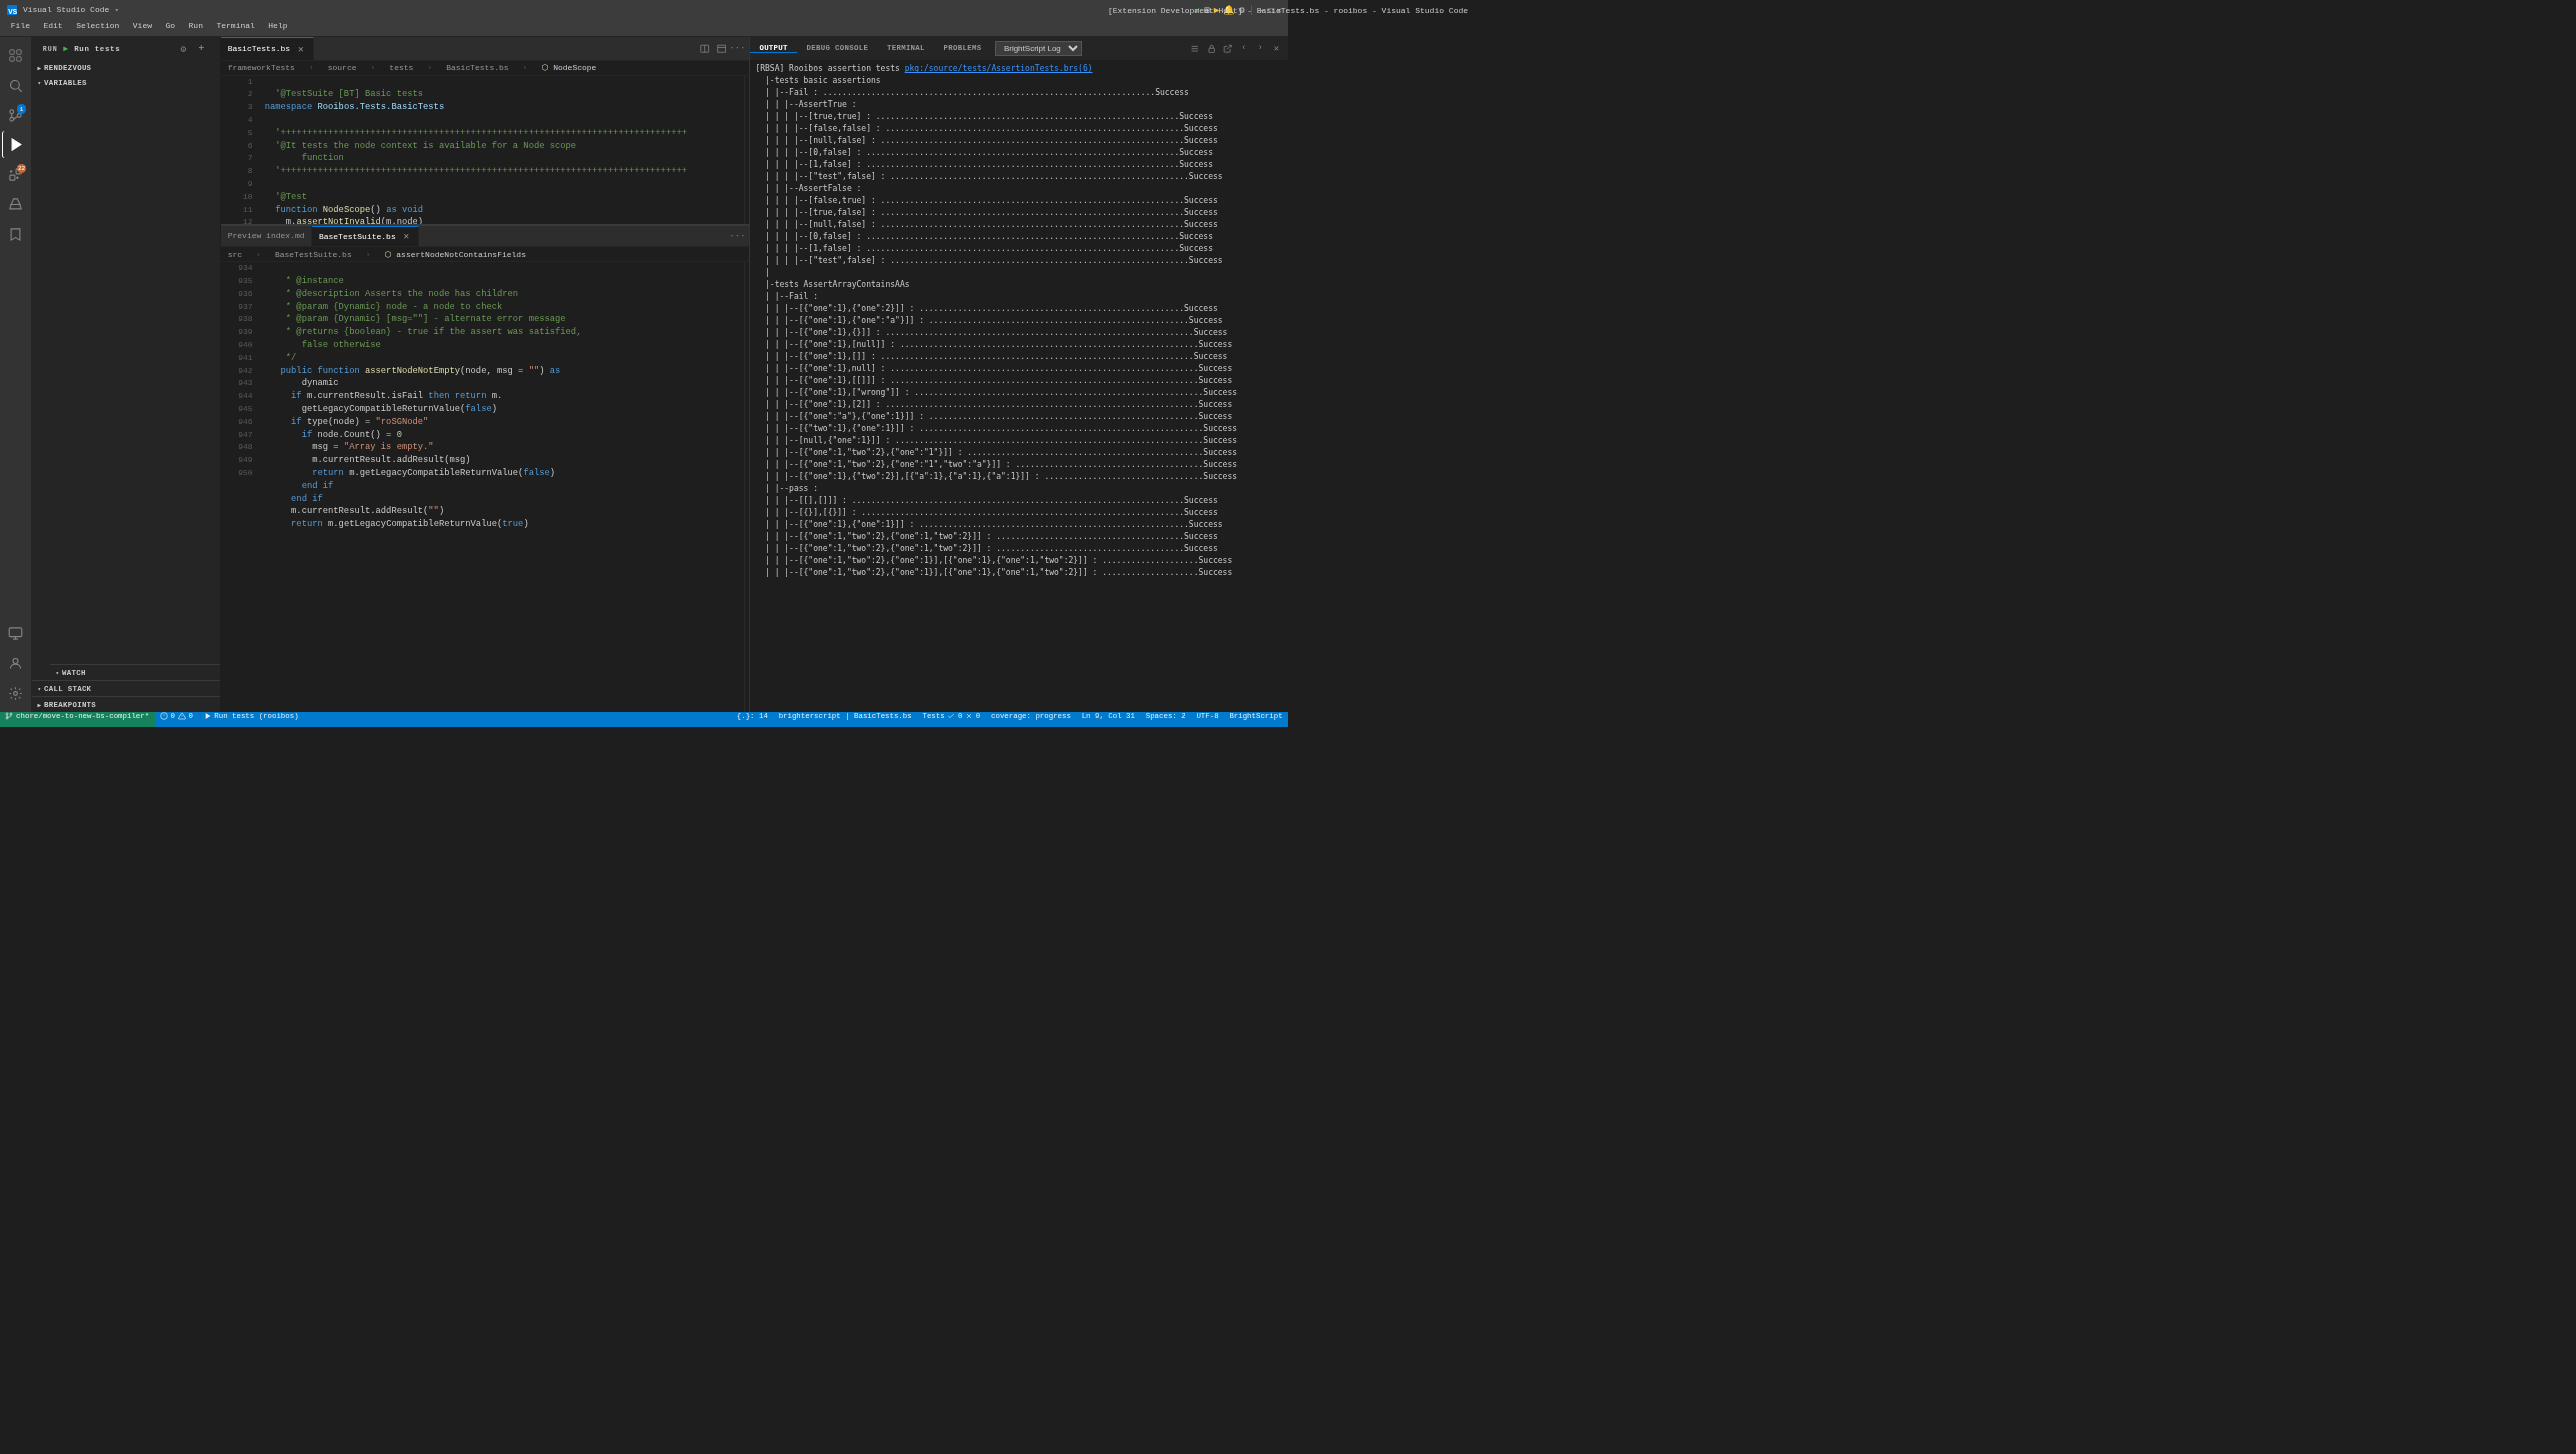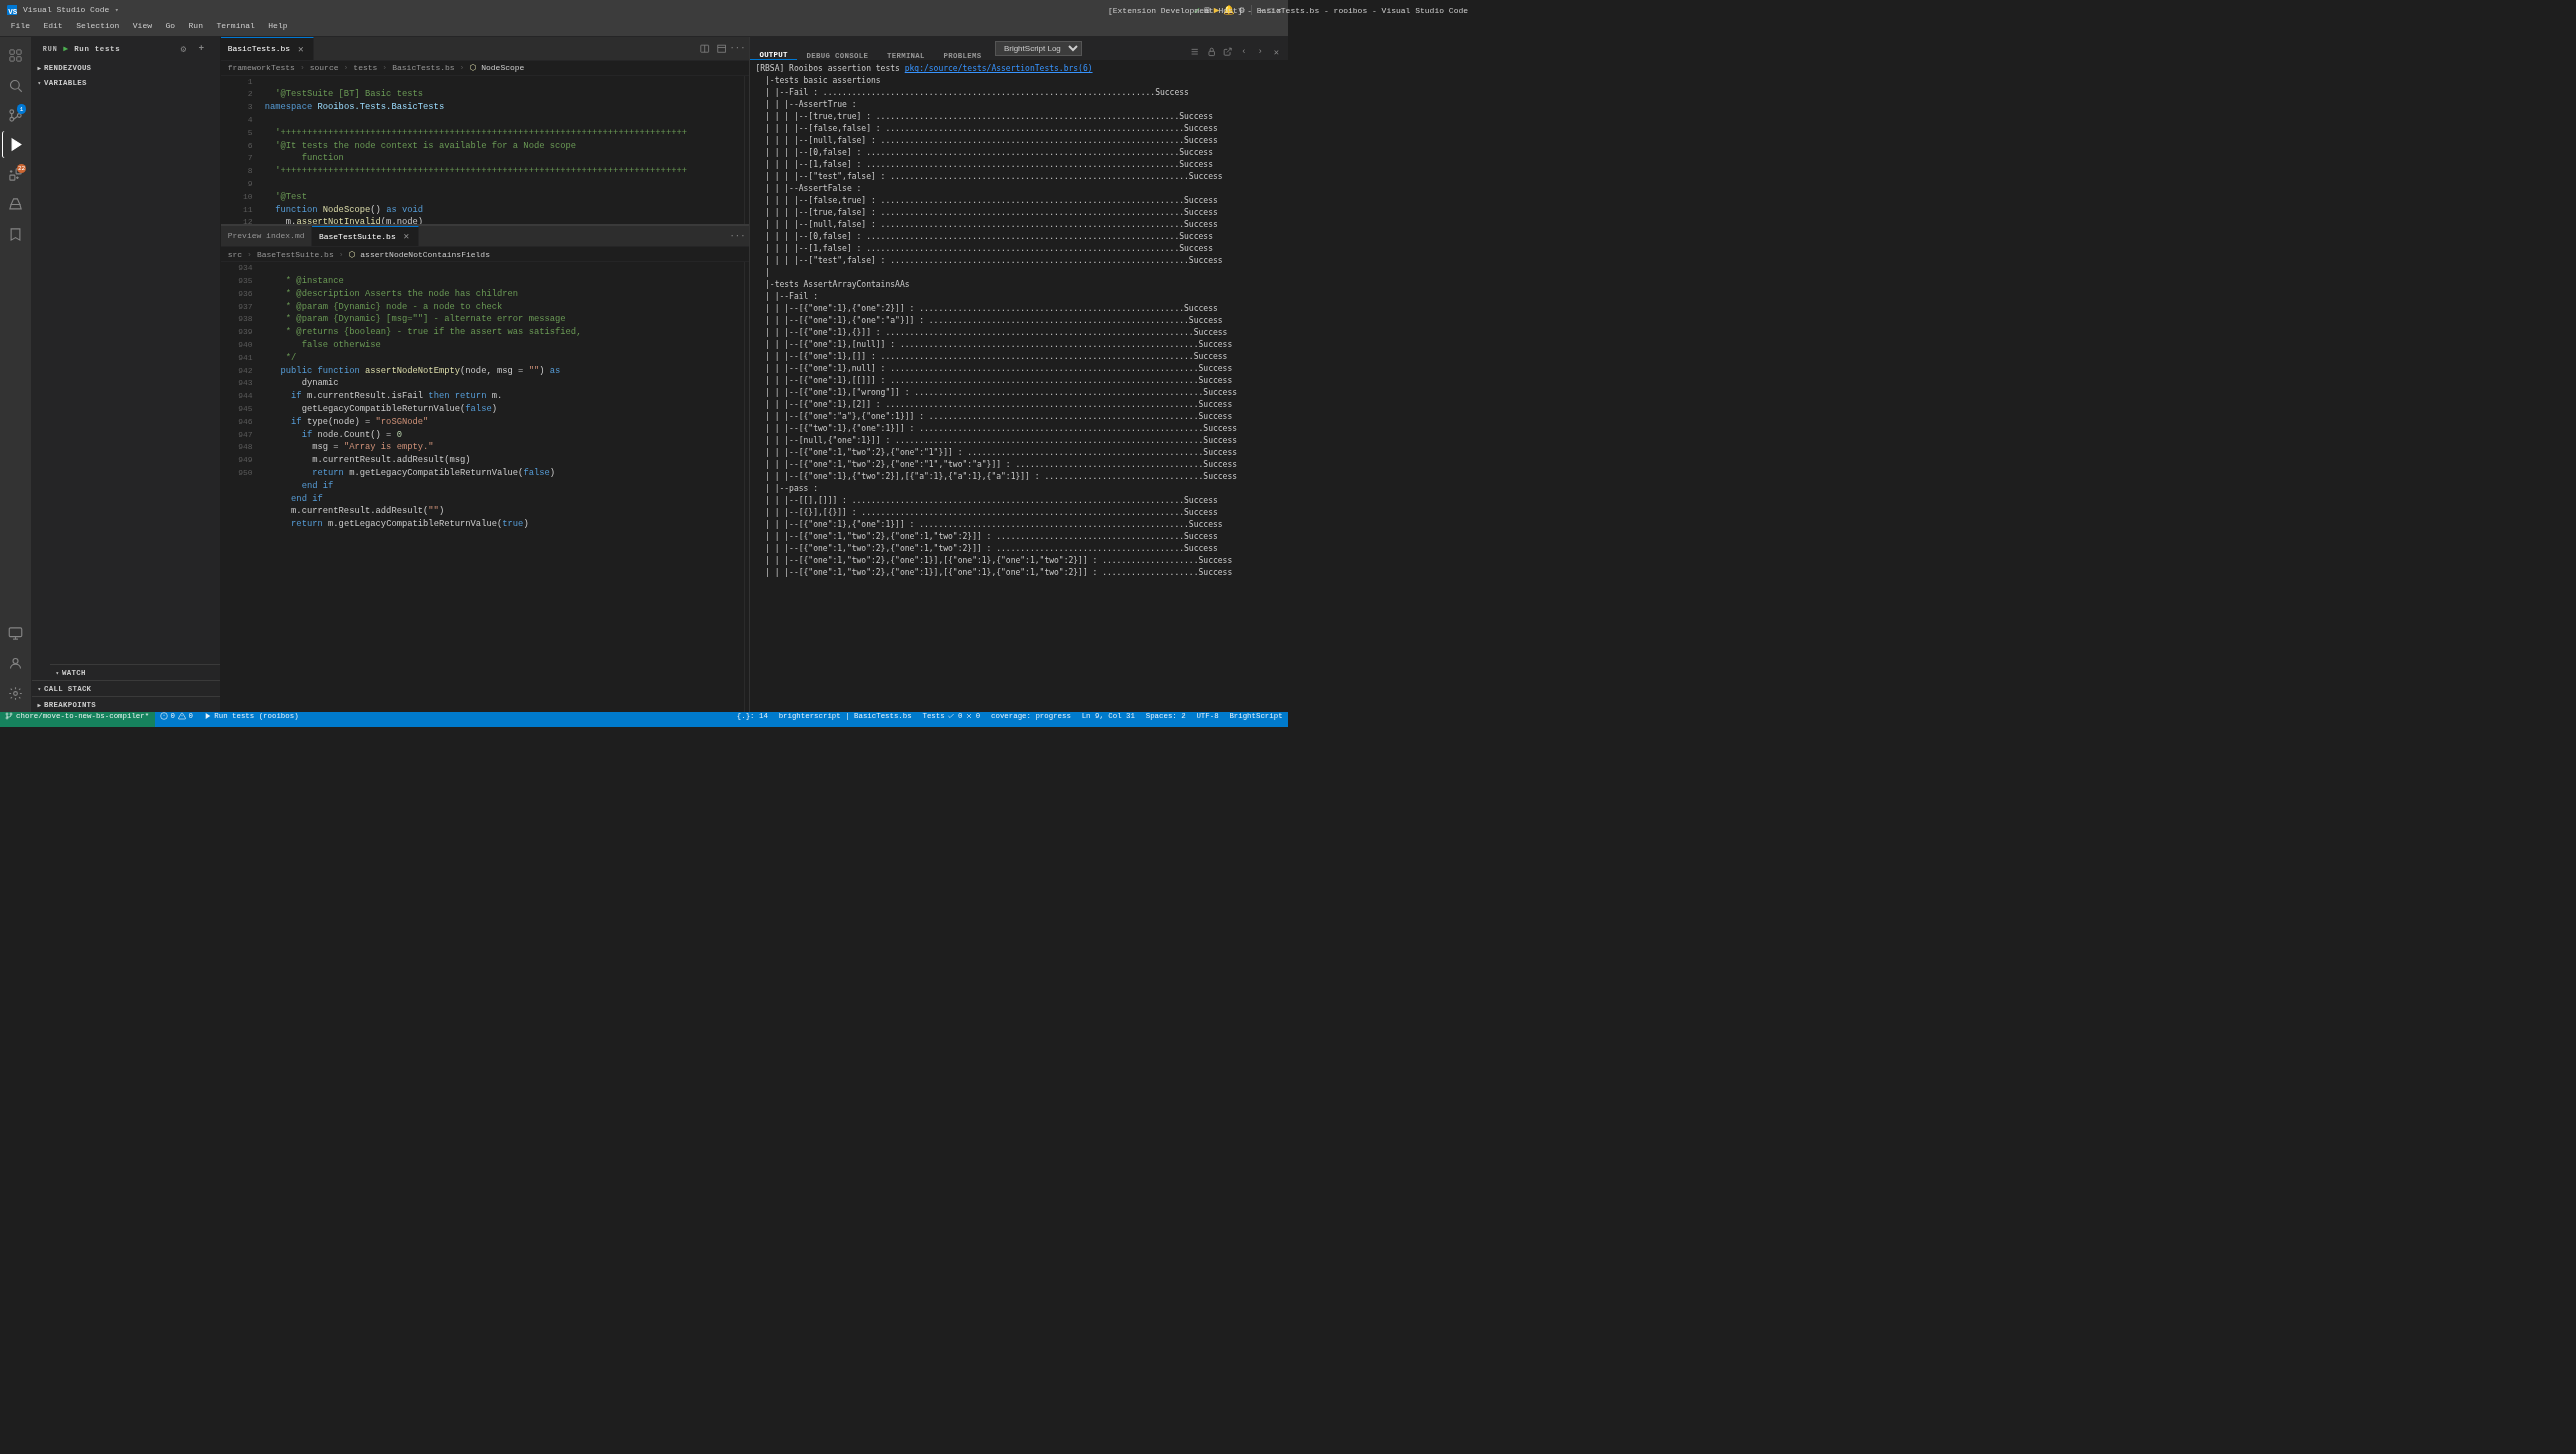--- a/index.html
+++ b/index.html
@@ -214,21 +214,21 @@
     }
     
     .breadcrumb {
       height: 15px;
       background: #1e1e1e;
       display: flex;
       align-items: center;
       padding: 0 6.7px;
       font-size: 8px;
       color: #969696;
-      gap: 5px;
+      gap: 14px;
       border-bottom: 0.7px solid #252526;
     }
     .breadcrumb-sep { color: #555; }
     .breadcrumb-item { cursor: pointer; }
     .breadcrumb-item.current { color: #cccccc; }
     
     .editor-panes {
       flex: 1;
       display: flex;
       flex-direction: column;
@@ -277,21 +277,21 @@
       width: 539px;
       background: #1e1e1e;
       border-left: 0.7px solid #333;
       display: flex;
       flex-direction: column;
     }
     .panel-tab-bar {
       height: 23.6px;
       background: #252526;
       display: flex;
-      align-items: flex-end;
+      align-items: center;
       border-bottom: 0.7px solid #1e1e1e;
     }
     .panel-tab {
       display: flex;
       align-items: center;
       padding: 0 9.4px;
       font-size: 7.4px;
       font-weight: 600;
       cursor: pointer;
       color: #969696;

